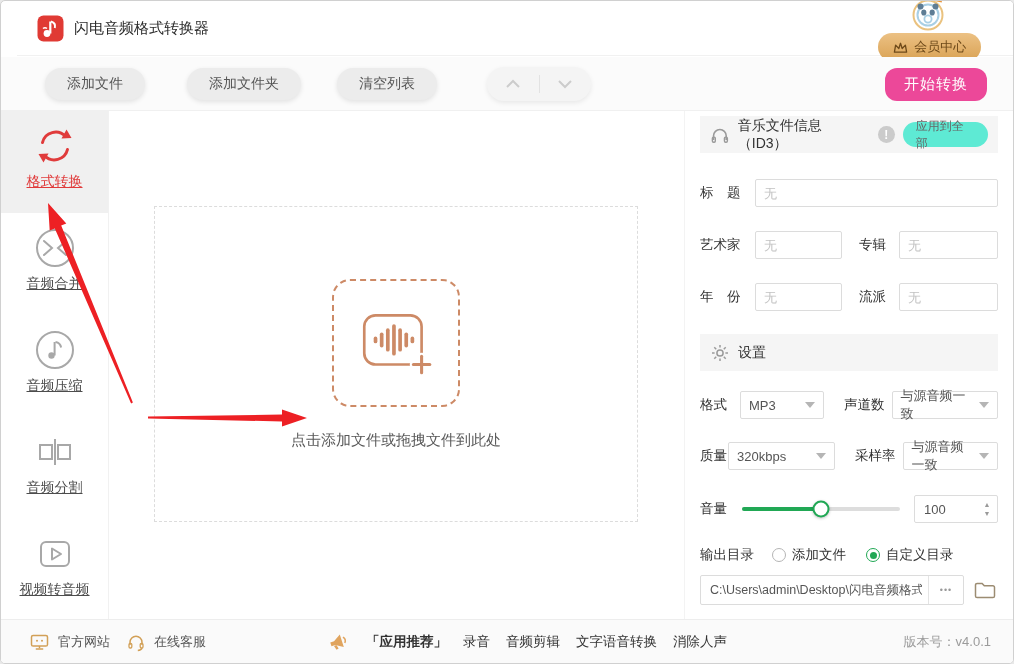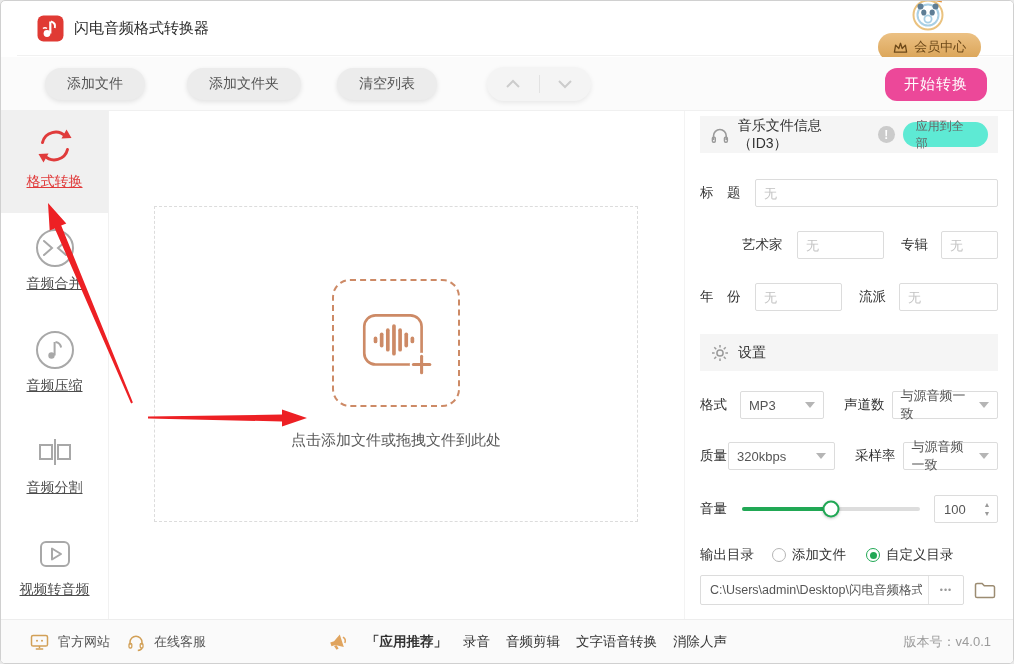--- a/index.html
+++ b/index.html
@@ -67,21 +67,21 @@
   .sel{height:28px;border:1px solid #dcdcdc;border-radius:2px;background:#fff;display:flex;
        align-items:center;justify-content:space-between;gap:6px;padding:0 8px;font-size:13px;
        color:#555;box-sizing:border-box;cursor:pointer;}
   .caret{width:0;height:0;border-left:5px solid transparent;border-right:5px solid transparent;
          border-top:6px solid #b5b5b5;flex:none;}
   .track{flex:1;height:4px;background:#ddd;border-radius:2px;position:relative;margin:0 14px 0 14px;cursor:pointer;}
   .track .fill{width:50%;height:100%;background:#21a855;border-radius:2px;}
   .thumb{position:absolute;left:50%;top:50%;transform:translate(-50%,-50%);width:17px;height:17px;
          border-radius:50%;background:#fff;border:2px solid #21a855;box-sizing:border-box;
          box-shadow:0 1px 3px rgba(0,0,0,.25);cursor:grab;}
-  .spinbox{width:64px;height:28px;border:1px solid #dcdcdc;border-radius:2px;display:flex;
+  .spinbox{width:84px;height:28px;border:1px solid #dcdcdc;border-radius:2px;display:flex;
            align-items:center;box-sizing:border-box;background:#fff;}
   .spinbox .val{flex:1;padding-left:9px;font-size:13px;color:#555;}
   .spin-arrows{width:20px;height:100%;display:flex;flex-direction:column;align-items:center;
                justify-content:center;gap:2px;color:#9a9a9a;font-size:7px;line-height:1;cursor:pointer;}
   .radio{width:14px;height:14px;border-radius:50%;border:1px solid #b5b5b5;box-sizing:border-box;
          display:inline-flex;align-items:center;justify-content:center;flex:none;cursor:pointer;background:#fff;}
   .radio.sel-on{border-color:#21a855;}
   .radio.sel-on::after{content:"";width:7px;height:7px;border-radius:50%;background:#21a855;}
   .radio-lbl{font-size:13.5px;color:#333;margin-left:6px;}
   .pathbox{flex:none;width:264px;height:30px;border:1px solid #dcdcdc;border-radius:2px;display:flex;
@@ -251,21 +251,21 @@
       <span>音乐文件信息（ID3）</span>
       <span class="info-ic">!</span>
       <span class="apply-btn">应用到全部</span>
     </div>
 
     <div class="row" style="margin-top:26px;">
       <span class="flabel" style="width:42px;">标　题</span>
       <input class="ipt" style="flex: 1 1 0%; margin-left: 13px;" placeholder="无">
     </div>
 
-    <div class="row" style="margin-top:24px;margin-left:42px;">
+    <div class="row" style="margin-top:24px;">
       <span class="flabel" style="width:42px;">艺术家</span>
       <input class="ipt" style="width: 87px; margin-left: 13px;" placeholder="无">
       <span class="flabel" style="margin-left:17px;">专辑</span>
       <input class="ipt" style="flex: 1 1 0%; margin-left: 13px;" placeholder="无">
     </div>
 
     <div class="row" style="margin-top:24px;">
       <span class="flabel" style="width:42px;">年　份</span>
       <input class="ipt" style="width: 87px; margin-left: 13px;" placeholder="无">
       <span class="flabel" style="margin-left:17px;">流派</span>

